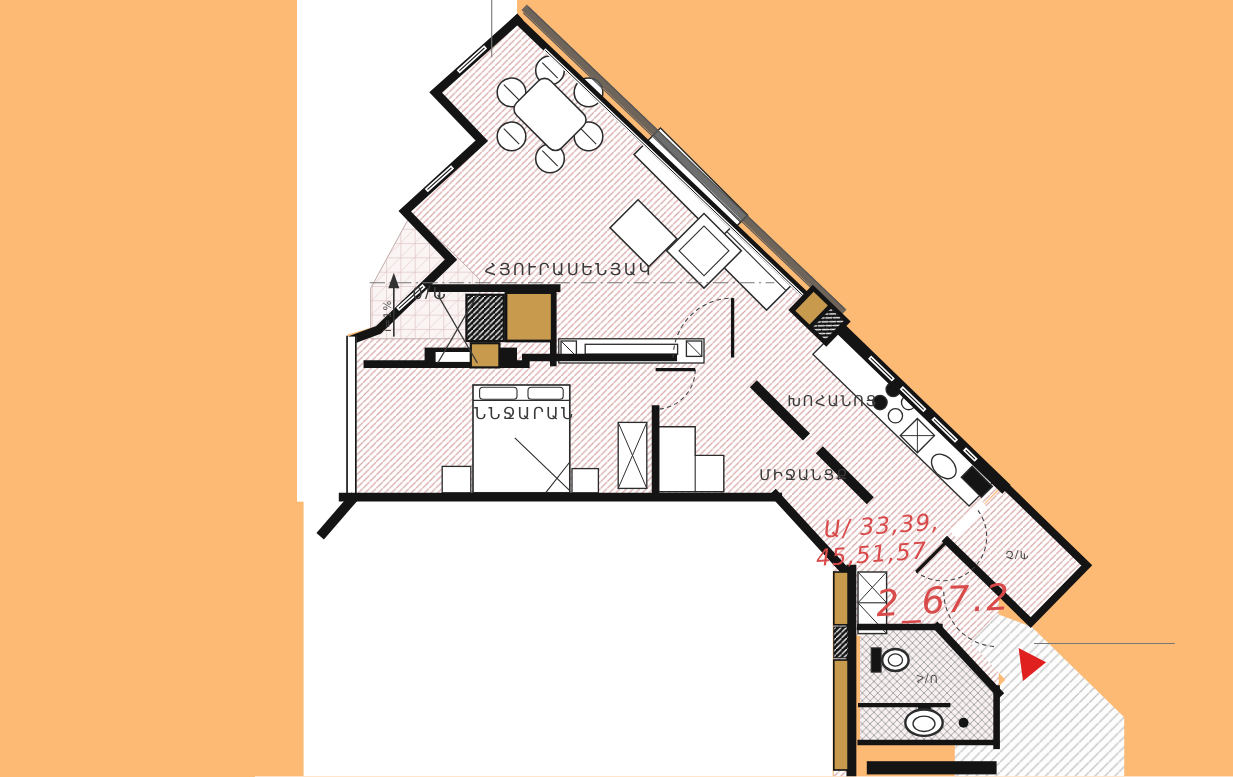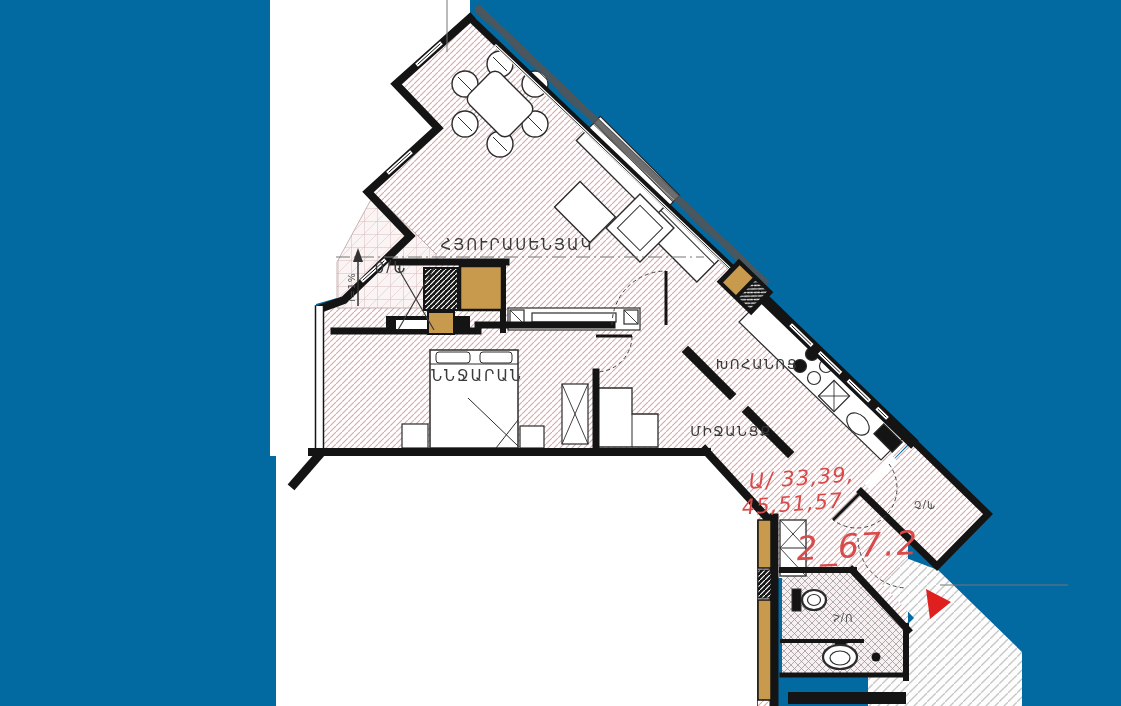--- a/index.html
+++ b/index.html
@@ -1,16 +1,16 @@
 <!DOCTYPE html>
 <html><head>
 <meta charset="utf-8">
 <style>
   html,body{margin:0;padding:0;background:#ffffff;}
-  .stage{width:1121px;height:706px;position:relative;background:#0369a1;overflow:hidden;
+  .stage{width:1121px;height:706px;position:relative;background:#fdba74;overflow:hidden;
          font-family:"DejaVu Sans", sans-serif;}
   svg{display:block;}
   text{font-family:"DejaVu Sans", sans-serif;}
   .room-label{fill:#3a3a3a;letter-spacing:2px;font-size:15px;}
   .small-label{fill:#4a4a4a;font-size:10px;letter-spacing:1px;}
   .red-note{fill:#d94b4b;font-style:italic;letter-spacing:1px;}
 </style>
 </head>
 <body>
 

